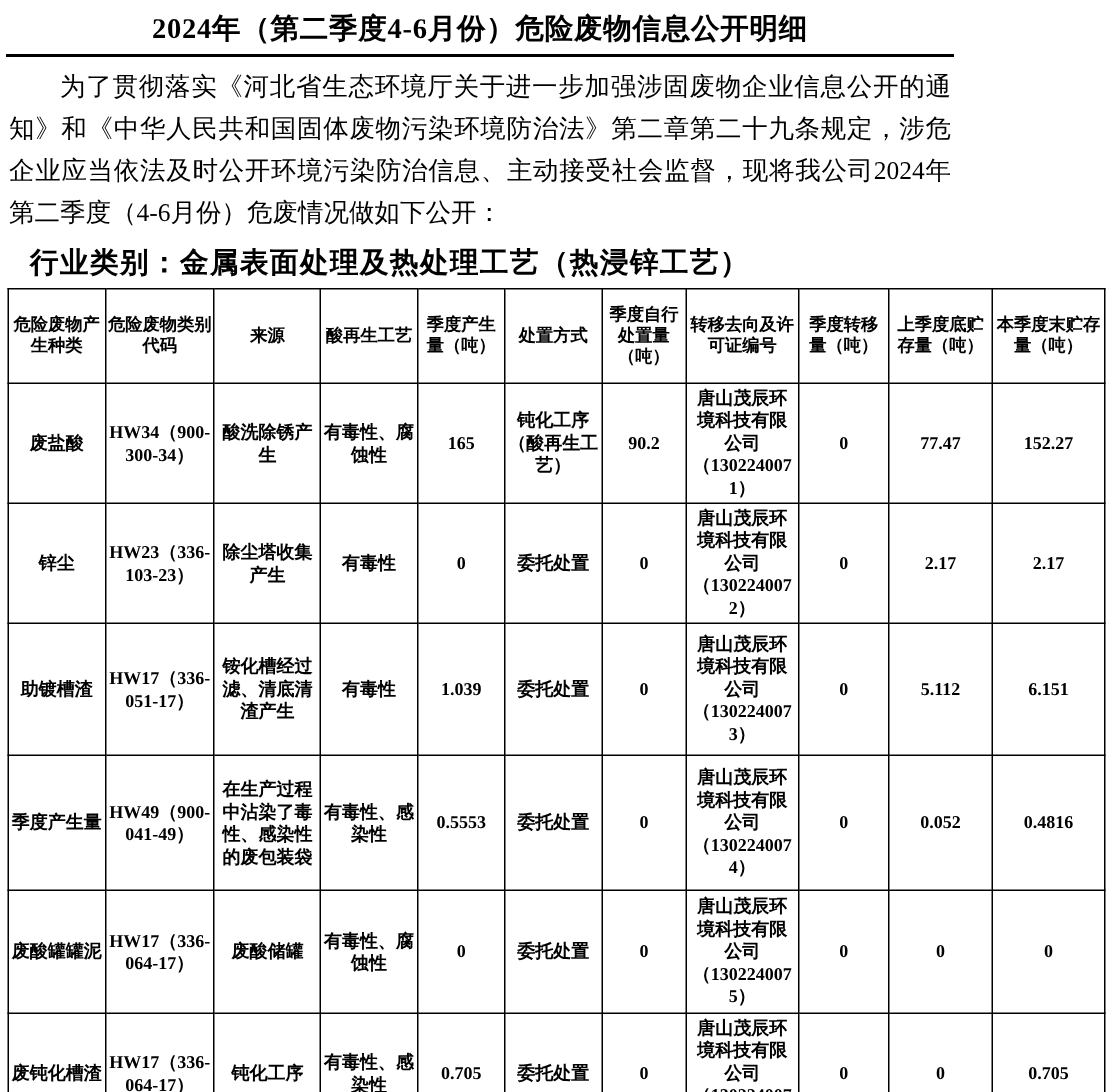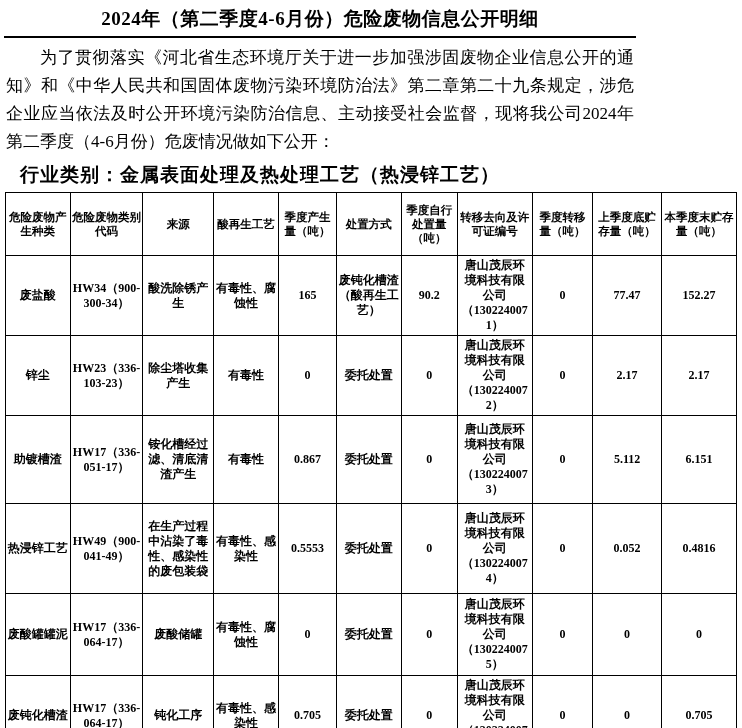--- a/index.html
+++ b/index.html
@@ -130,21 +130,21 @@
         <th>本季度末贮存量（吨）</th>
       </tr>
     </thead>
     <tbody>
       <tr style="height:78px;">
         <td>废盐酸</td>
         <td class="code">HW34（900-300-34）</td>
         <td class="small">酸洗除锈产生</td>
         <td class="small">有毒性、腐蚀性</td>
         <td>165</td>
-        <td class="small">废钝化槽渣（酸再生工艺）</td>
+        <td class="small">钝化工序（酸再生工艺）</td>
         <td>90.2</td>
         <td class="vendor">唐山茂辰环境科技有限公司（1302240071）</td>
         <td>0</td>
         <td>77.47</td>
         <td>152.27</td>
       </tr>
       <tr style="height:80px;">
         <td>锌尘</td>
         <td class="code">HW23（336-103-23）</td>
         <td class="small">除尘塔收集产生</td>
@@ -155,30 +155,30 @@
         <td class="vendor">唐山茂辰环境科技有限公司（1302240072）</td>
         <td>0</td>
         <td>2.17</td>
         <td>2.17</td>
       </tr>
       <tr style="height:88px;">
         <td>助镀槽渣</td>
         <td class="code">HW17（336-051-17）</td>
         <td class="small">铵化槽经过滤、清底清渣产生</td>
         <td class="small">有毒性</td>
-        <td>0.867</td>
+        <td>1.039</td>
         <td class="small">委托处置</td>
         <td>0</td>
         <td class="vendor">唐山茂辰环境科技有限公司（1302240073）</td>
         <td>0</td>
         <td>5.112</td>
         <td>6.151</td>
       </tr>
       <tr style="height:90px;">
-        <td>热浸锌工艺</td>
+        <td>季度产生量</td>
         <td class="code">HW49（900-041-49）</td>
         <td class="small">在生产过程中沾染了毒性、感染性的废包装袋</td>
         <td class="small">有毒性、感染性</td>
         <td>0.5553</td>
         <td class="small">委托处置</td>
         <td>0</td>
         <td class="vendor">唐山茂辰环境科技有限公司（1302240074）</td>
         <td>0</td>
         <td>0.052</td>
         <td>0.4816</td>

